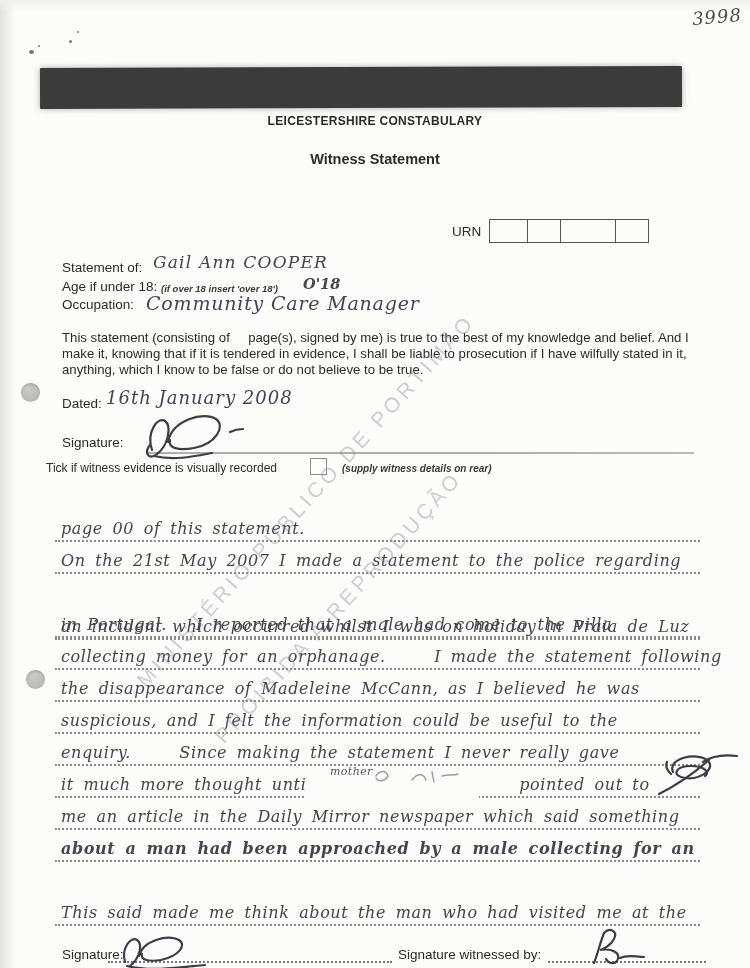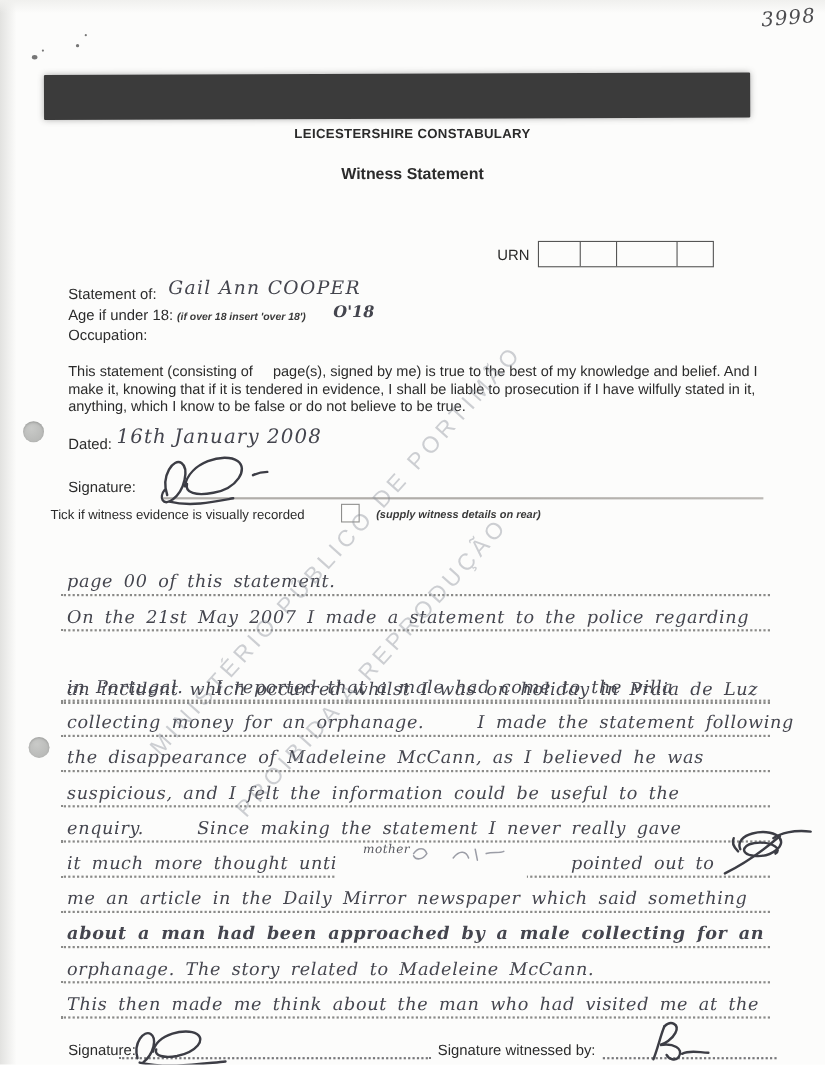--- a/index.html
+++ b/index.html
@@ -99,20 +99,21 @@
   </div>
 
   <span class="abs lbl" style="left:62px;top:260px;">Statement of:</span>
   <span class="abs hw" style="left:153px;top:252px;font-size:17px;letter-spacing:1.2px;">Gail Ann COOPER</span>
 
   <span class="abs lbl" style="left:62px;top:279px;">Age if under 18:</span>
   <span class="abs hint" style="left:161px;top:283px;">(if over 18 insert 'over 18')</span>
   <span class="abs hw" style="left:303px;top:275px;font-size:14.5px;font-weight:bold;">O'18</span>
 
   <span class="abs lbl" style="left:62px;top:297px;">Occupation:</span>
+  <span class="abs hw" style="left:146px;top:292px;font-size:19px;letter-spacing:.8px;">Community Care Manager</span>
 
   <div class="abs decl">This statement (consisting of &nbsp;&nbsp;&nbsp; page(s), signed by me) is true to the best of my knowledge and belief. And I make it, knowing that if it is tendered in evidence, I shall be liable to prosecution if I have wilfully stated in it, anything, which I know to be false or do not believe to be true.</div>
 
   <span class="abs lbl" style="left:62px;top:396px;">Dated:</span>
   <span class="abs hw" style="left:106px;top:387px;font-size:18px;letter-spacing:1px;">16th January 2008</span>
 
   <span class="abs lbl" style="left:62px;top:435px;">Signature:</span>
   <svg class="sig" style="left:138px;top:406px;" width="130" height="52" viewBox="0 0 130 52">
     <path d="M14,44 C8,26 20,10 27,15 C34,20 30,40 19,48 C10,55 6,46 12,39"></path>
     <path d="M30,36 C34,14 66,5 78,13 C88,20 78,38 56,42 C40,45 30,42 32,34"></path>
@@ -160,25 +161,22 @@
     <span class="gap-spacer"></span>
     <span class="hw stmt-text">pointed out to</span>
     <span class="whiteout"></span>
   </div>
   <div class="stmt-row" style="top:798px;">
     <span class="hw stmt-text">me an article in the Daily Mirror newspaper which said something</span>
     </div>
   <div class="stmt-row" style="top:830px;font-weight:bold;">
     <span class="hw stmt-text">about a man had been approached by a male collecting for an</span>
     </div>
-  <div class="stmt-row" style="top:862px;">
-    <span class="hw stmt-text">orphanage. The story related to Madeleine McCann.</span>
-    </div>
   <div class="stmt-row" style="top:894px;">
-    <span class="hw stmt-text">This then made me think about the man who had visited me at the</span>
+    <span class="hw stmt-text">This said made me think about the man who had visited me at the</span>
     </div>
 
   <span class="abs hw mother-note">mother</span>
   <svg class="sig faint" style="left:372px;top:766px;" width="120" height="30" viewBox="0 0 120 30">
     <path d="M4,10 C8,4 14,4 16,10 C12,16 6,16 4,12"></path>
     <path d="M40,14 C46,6 52,8 54,14 M60,6 L62,16 M70,10 C76,8 82,10 86,8"></path>
   </svg>
 
   <svg class="sig" style="left:645px;top:744px;" width="100" height="55" viewBox="0 0 100 55">
     <path d="M28,28 C22,14 52,8 62,16 C72,24 56,36 40,34 C26,32 30,22 46,22 C58,22 66,28 60,32"></path>

